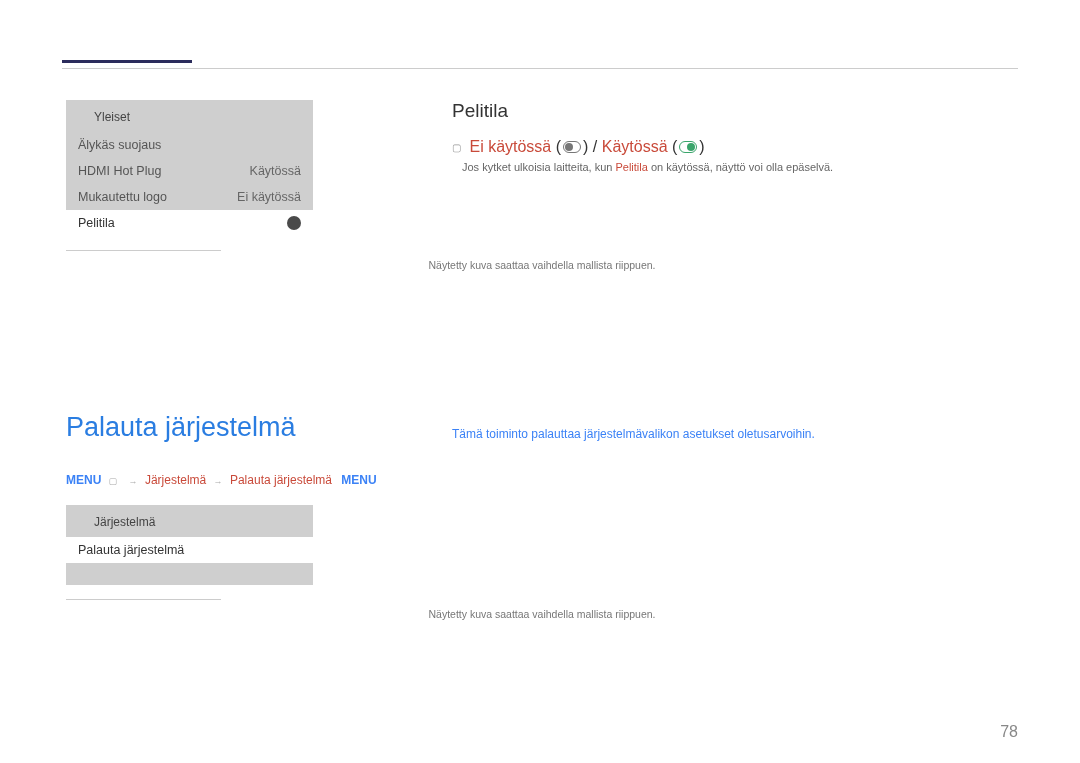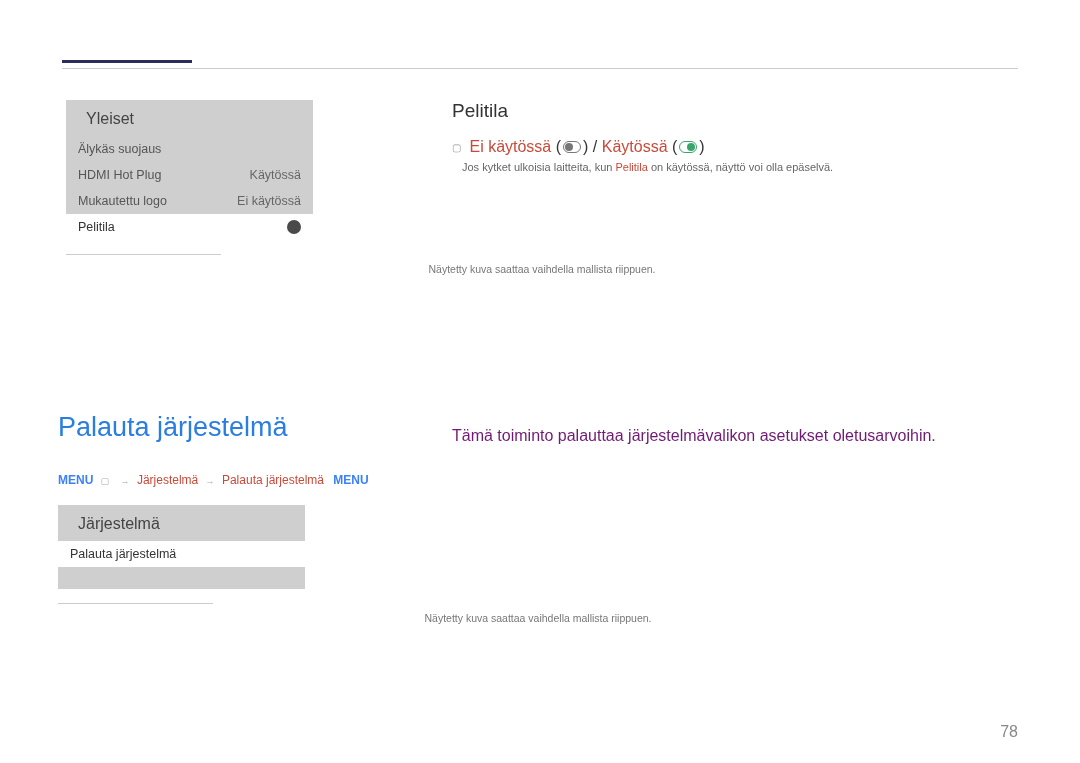--- a/index.html
+++ b/index.html
@@ -36,23 +36,23 @@
     top: 100px;
     left: 66px;
     right: 62px;
   }
   .menu-panel {
     width: 247px;
     background: #cfcfcf;
     padding: 0;
   }
   .menu-header {
-    font-size: 16px;
+    font-size: 12px;
     color: #444;
-    padding: 10px 12px 8px 20px;
+    padding: 10px 12px 8px 28px;
     font-weight: 400;
   }
   .menu-row {
     display: flex;
     justify-content: space-between;
     padding: 6px 12px;
     font-size: 12.5px;
     color: #555;
   }
   .menu-row.selected {
@@ -153,21 +153,21 @@
   }
   .note-sub {
     font-size: 11px;
     color: #666;
     margin-left: 10px;
     line-height: 1.7;
   }
   .section2 {
     position: absolute;
     top: 412px;
-    left: 58px;
+    left: 66px;
     right: 62px;
   }
   .blue-head {
     font-size: 27px;
     color: #2a7de1;
     font-weight: 400;
     margin-bottom: 30px;
   }
   .breadcrumb {
     font-size: 12px;
@@ -180,22 +180,22 @@
     color: #aaa;
     vertical-align: middle;
     margin: 0 4px;
   }
   .breadcrumb .red2 { color: #c94a3a; }
   .section2-right {
     position: absolute;
     top: 427px;
     left: 452px;
     right: 62px;
-    font-size: 16px;
-    color: #701a75;
+    font-size: 12px;
+    color: #3b82f6;
   }
   .page-num {
     position: absolute;
     bottom: 22px;
     right: 62px;
     font-size: 16px;
     color: #888;
     margin-left: 28px;
   }
   .menu-panel2 {

